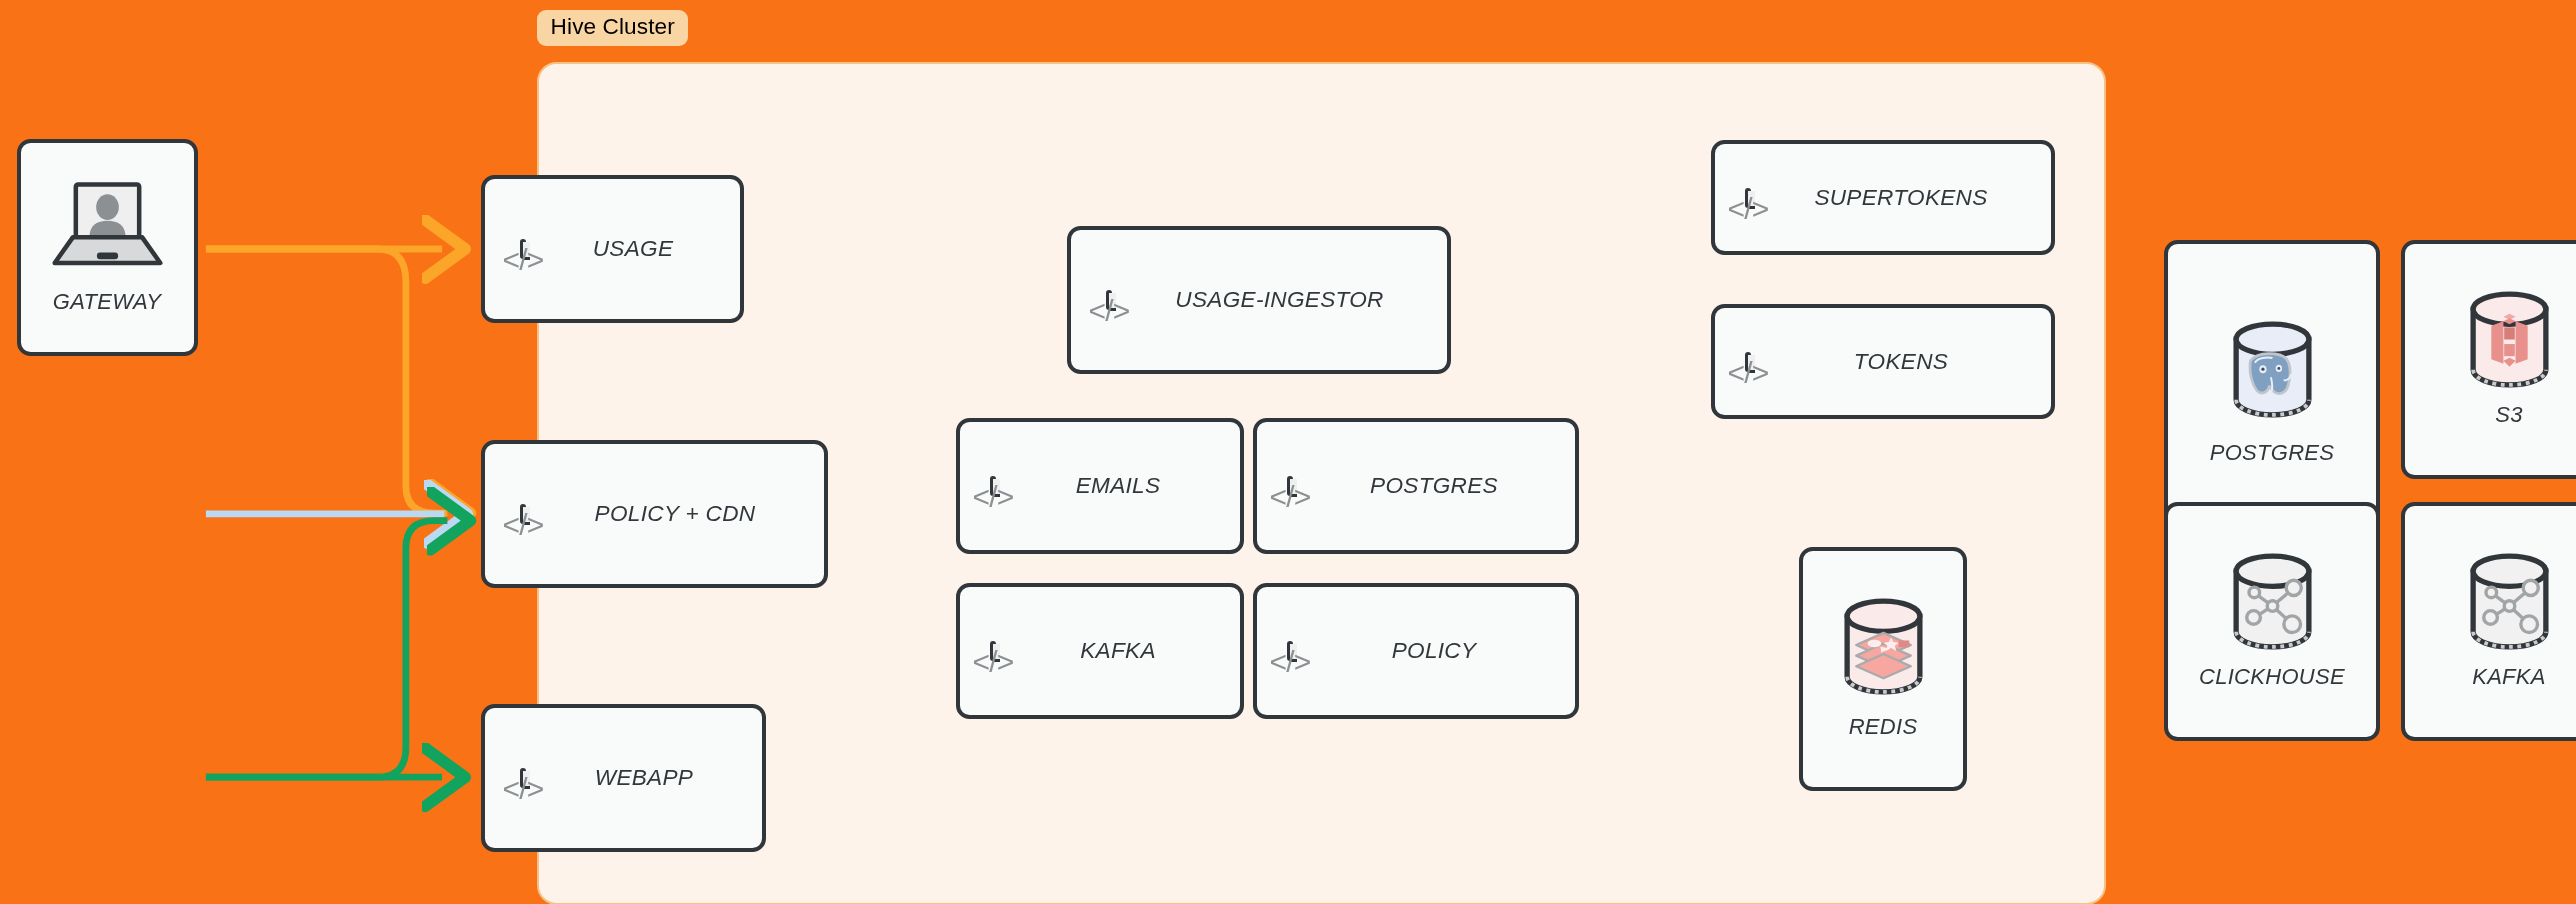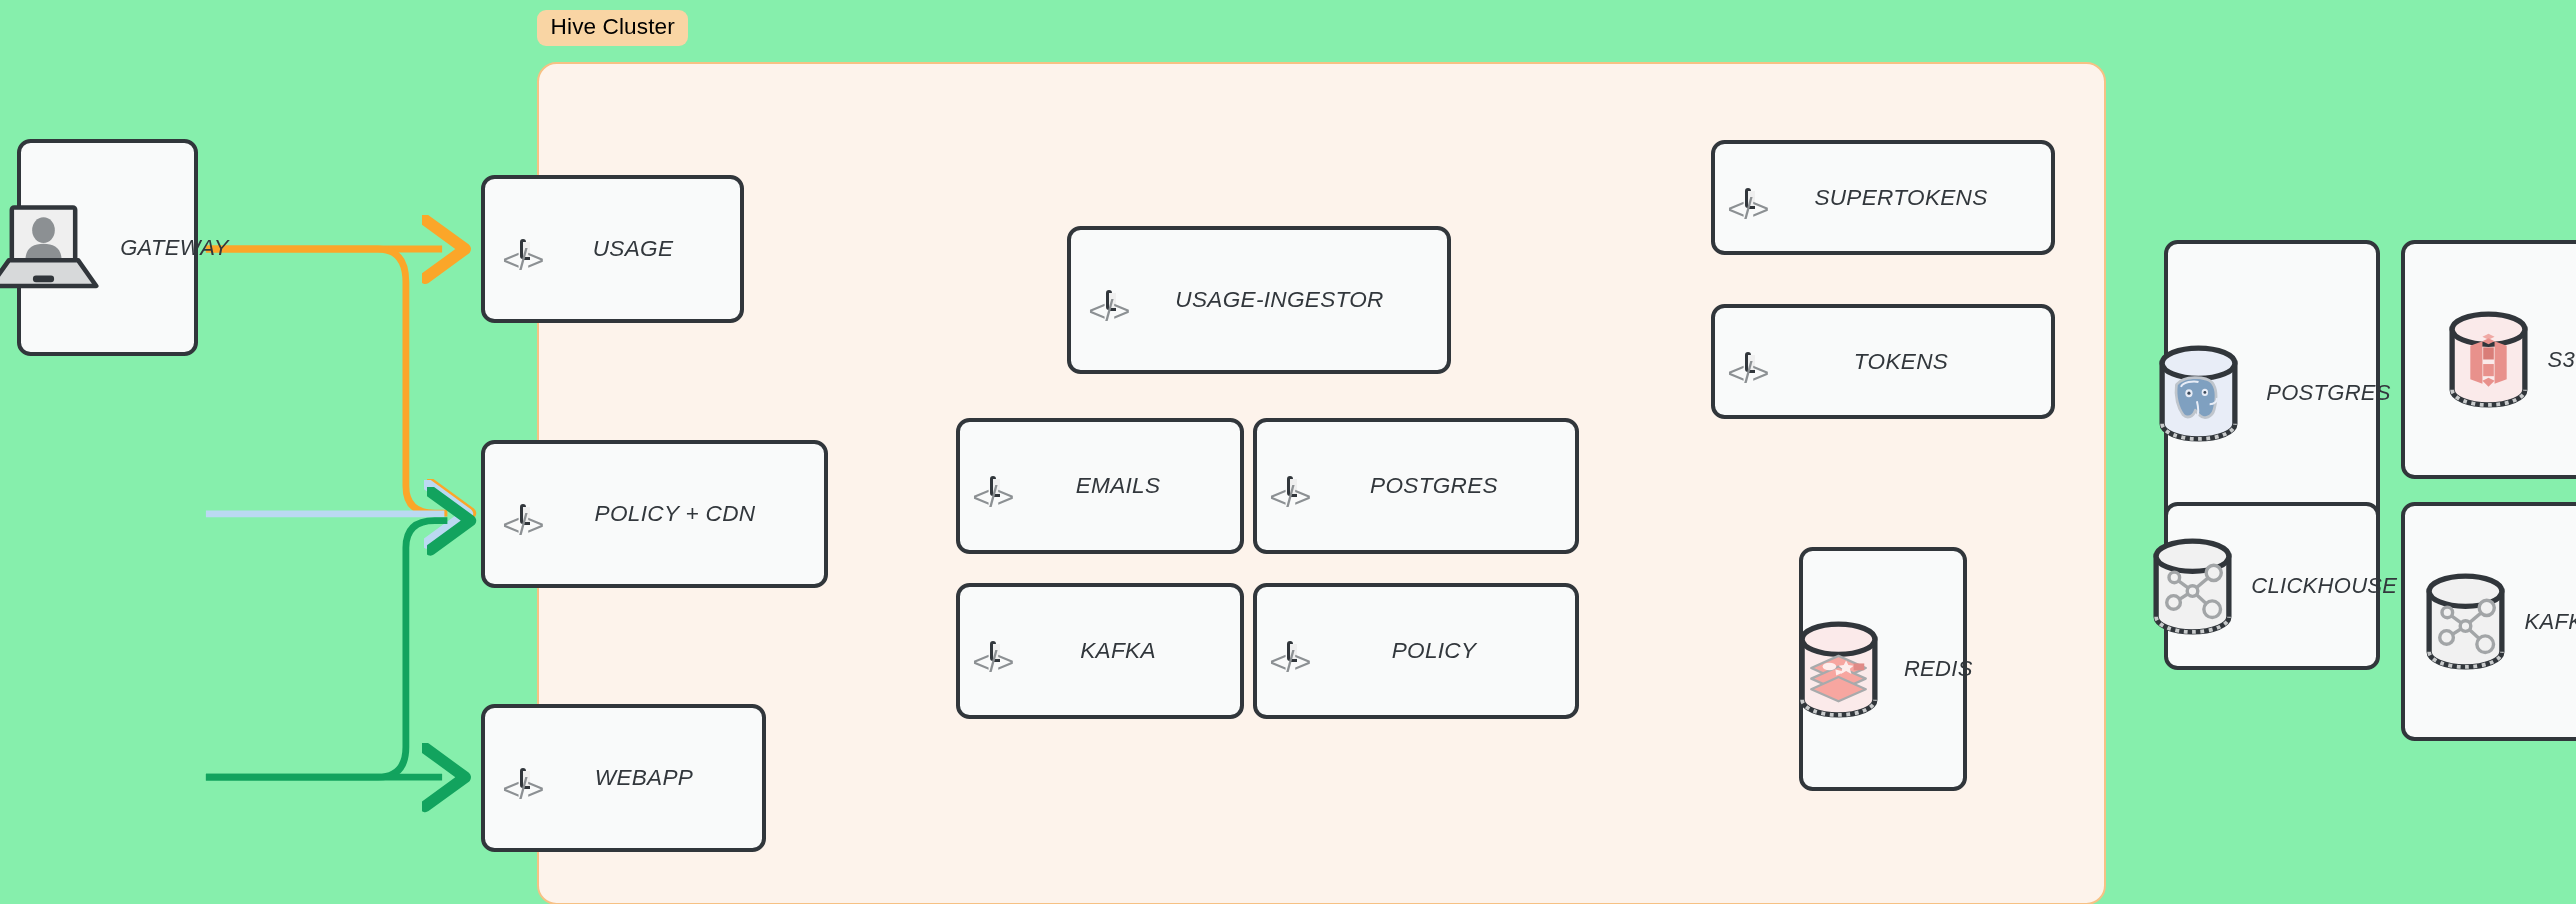--- a/index.html
+++ b/index.html
@@ -6,21 +6,21 @@
   html, body {
     margin: 0; padding: 0;
     background: #000000;
     width: 2576px; height: 904px;
     overflow: hidden;
     font-family: "Liberation Sans", "DejaVu Sans", sans-serif;
   }
   #stage {
     position: relative;
     width: 2576px; height: 904px;
-    background: #86efac;
+    background: #f97316;
   }
 
   
   .cluster-panel {
     position: absolute;
     left: 537px; top: 62px;
     width: 1569px; height: 843px;
     background: #FDF3EB;
     border: 2.3px solid #F6C184;
     border-radius: 19.6px;
@@ -44,21 +44,21 @@
     position: absolute;
     background: #F9FAFA;
     border: 4.5px solid #31363B;
     border-radius: 13.6px;
     box-sizing: border-box;
     display: flex;
     align-items: center;
     justify-content: center;
   }
   .node.vert {
-    flex-direction: row;
+    flex-direction: column;
     justify-content: center;
     gap: 19.6px;
   }
   .node-label {
     font-style: italic;
     font-size: 22.6px;
     color: #32373C;
     letter-spacing: 0.3px;
     white-space: nowrap;
   }
@@ -363,21 +363,21 @@
           <path d="M52,40 L60,36 L68,40 L60,44 Z" fill="#E8918C"></path>
           <rect x="53" y="48" width="14" height="16" fill="#D97D78"></rect>
           <rect x="53" y="70" width="14" height="16" fill="#E8918C"></rect>
           <path d="M52,92 L60,88 L68,92 L60,100 Z" fill="#E8918C"></path>
         </g>
       </svg>
     </span>
     <span class="node-label">S3</span>
   </div>
 
-  <div class="node vert" style="left:2164px; top:502px; width:216px; height:168px; gap:13.6px;">
+  <div class="node vert" style="left:2164px; top:502px; width:216px; height:239px; gap:13.6px;">
     <span class="cyl-icon">
       <svg viewBox="0 0 120 128" width="91" height="97">
         <path d="M12,24 L12,104 A48,20 0 0 0 108,104 L108,24 Z" fill="#F1F1F1" stroke="#31363B" stroke-width="7"></path>
         <path d="M12,104 A48,20 0 0 0 108,104" fill="none" stroke="#C9CBCC" stroke-width="5" stroke-dasharray="5 6"></path>
         <ellipse cx="60" cy="24" rx="48" ry="20" fill="#F1F1F1" stroke="#31363B" stroke-width="7"></ellipse>
         <g stroke="#A2A5A7" stroke-width="4.5" fill="none">
           <line x1="60" y1="70" x2="38" y2="54"></line>
           <line x1="60" y1="70" x2="86" y2="48"></line>
           <line x1="60" y1="70" x2="38" y2="84"></line>
           <line x1="60" y1="70" x2="84" y2="92"></line>

